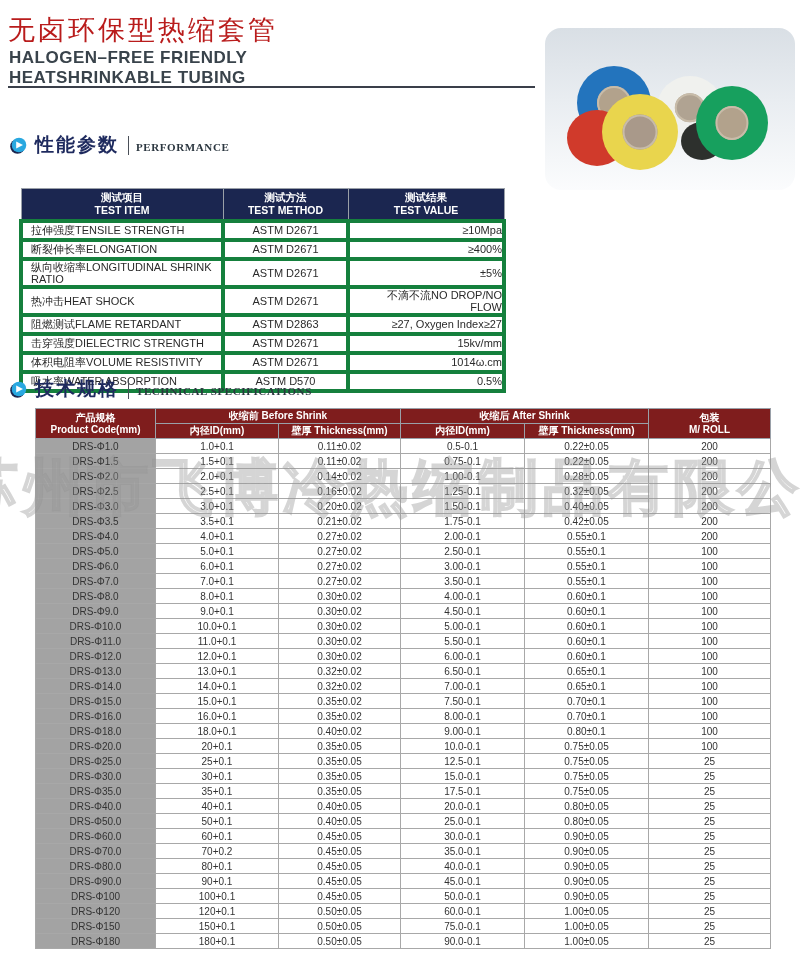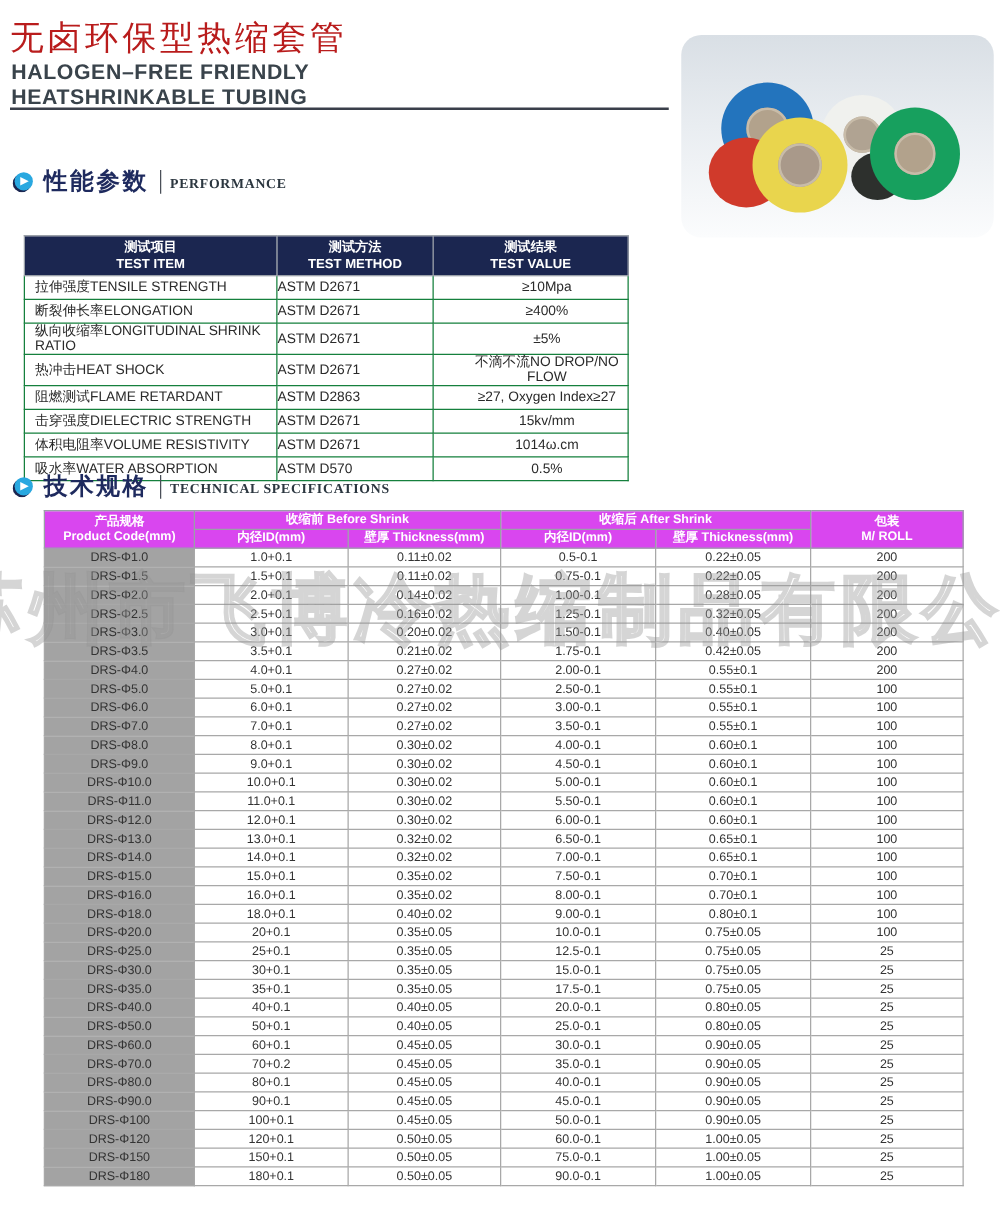--- a/index.html
+++ b/index.html
@@ -34,29 +34,29 @@
   
   .section-header { position:absolute; left:10px; display:flex; align-items:center; }
   .section-header .cn { font-size:19px; font-weight:bold; color:#1e2a5e; letter-spacing:2px; margin-left:8px; }
   .section-header .bar { width:1px; height:19px; background:#4a4f58; margin:0 7px 0 9px; }
   .section-header .en { font-size:11px; font-weight:bold; color:#2c3740; letter-spacing:0.6px; margin-top:4px;font-family:Liberation Serif, serif; }
 
   
   .perf-table { position:absolute; left:19px; top:168px; border-collapse:collapse; table-layout:fixed;margin-top:20px; }
   .perf-table th { background:#1b2650; color:#fff; font-size:10.5px; font-weight:bold;
                    height:32px; border:1px solid #9aa0a8; line-height:13px; }
-  .perf-table td { border:1px solid #15803d; font-size:11px; color:#2a2a2a; height:19px;
+  .perf-table td { border:4px solid #15803d; font-size:11px; color:#2a2a2a; height:19px;
                    background:#fff; line-height:12px; }
   .perf-cell-item  { text-align:left; padding-left:8px; }
-  .perf-cell-method{ text-align:left; }
-  .perf-cell-value { text-align:center; padding-left:26px; }
+  .perf-cell-method{ text-align:center; }
+  .perf-cell-value { text-align:right; padding-left:26px; }
 
   
   .spec-table { position:absolute; left:35px; top:408px; border-collapse:collapse; table-layout:fixed; }
-  .spec-table th { background:#d946ef; color:#fff; font-size:10px; font-weight:bold;
+  .spec-table th { background:#7f1d1d; color:#fff; font-size:10px; font-weight:bold;
                    border:1px solid #9aa0a8; line-height:12px; padding:1px 0; }
   .spec-table thead tr:first-child th { height:14px; }
   .spec-table thead tr:last-child th { height:15px; }
   .spec-table td { border:1px solid #a8a8a8; font-size:10px; color:#333; height:15px;
                    text-align:center; background:#fff; line-height:11px; }
   .spec-table td.c0 { background:#a3a3a3; }
 
   
   .watermark { position:absolute; left:-42px; top:448px; width:920px; z-index:6;
                font-size:60px; font-weight:bold; letter-spacing:5px; white-space:nowrap;

